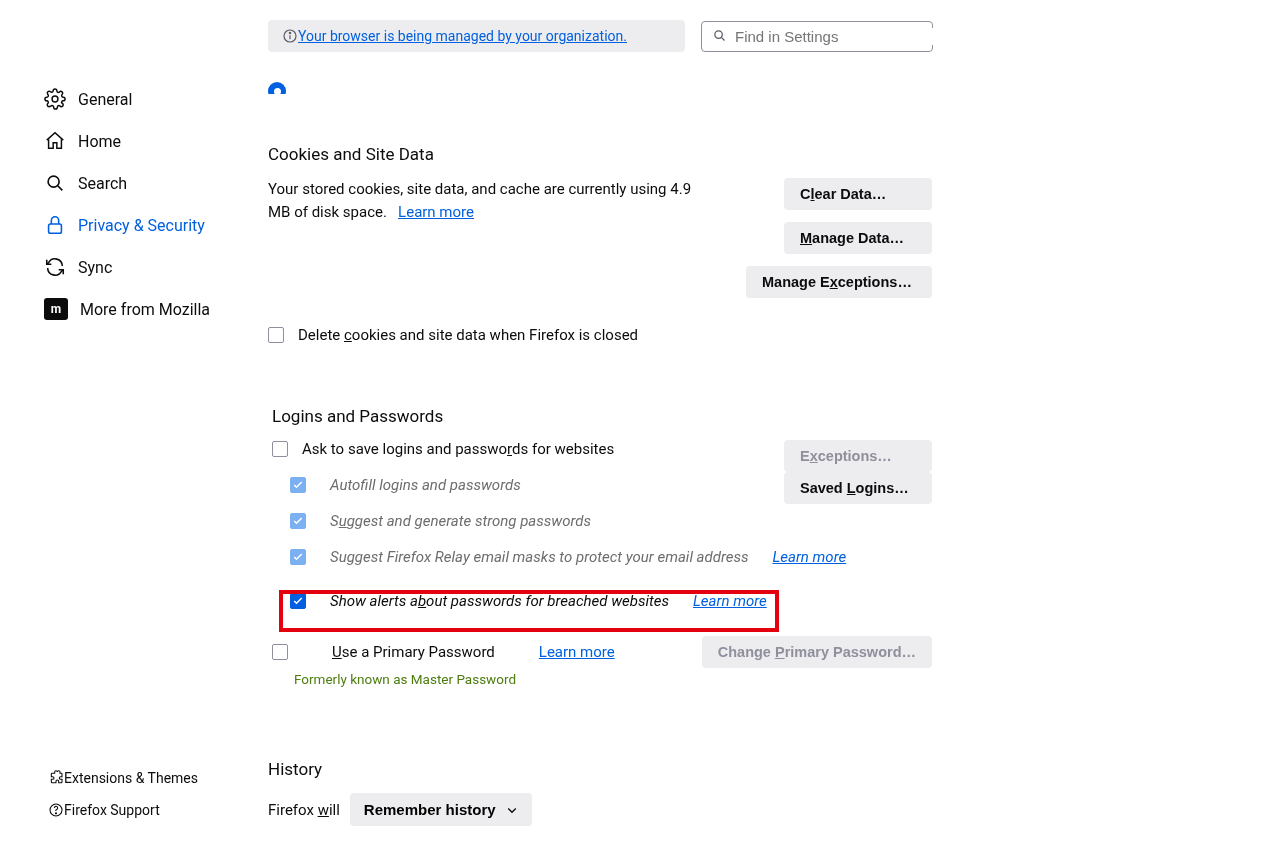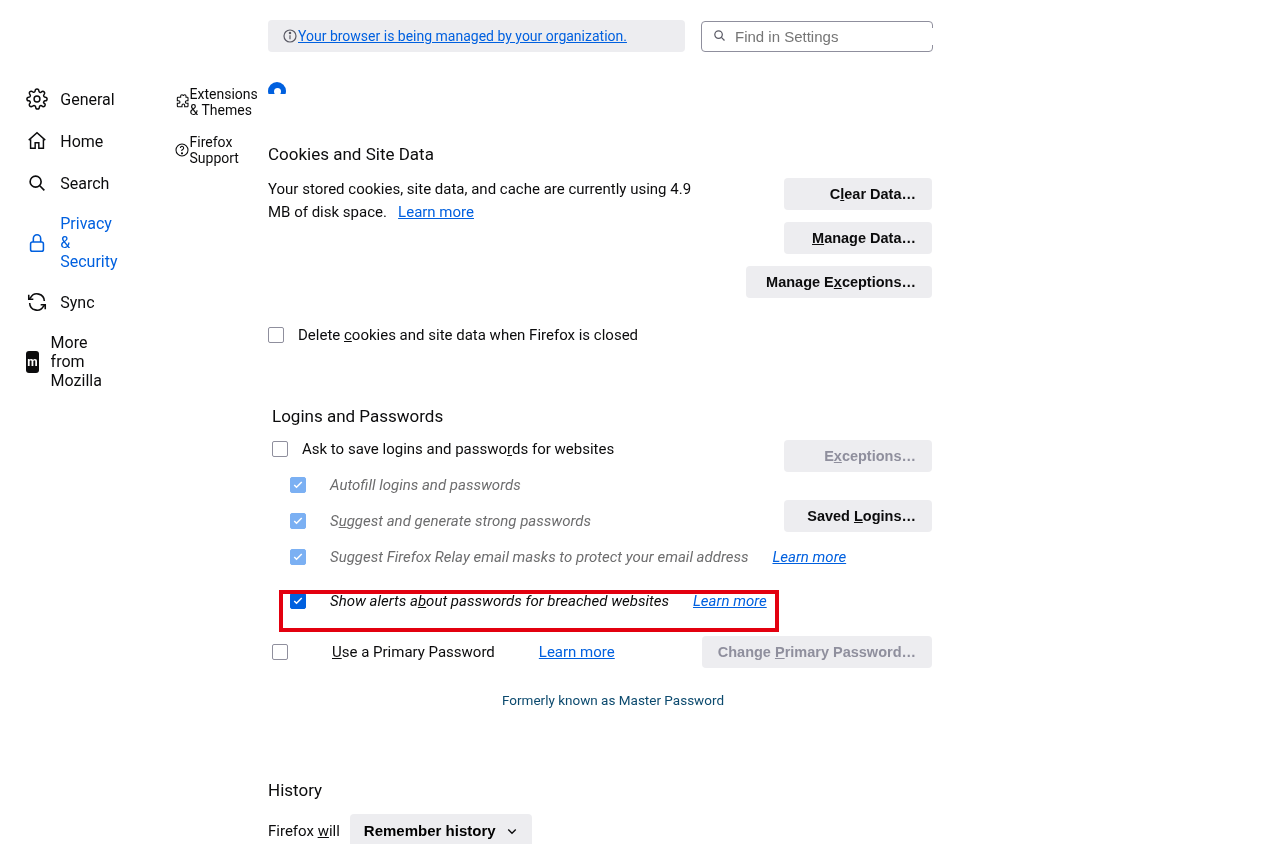--- a/index.html
+++ b/index.html
@@ -10,21 +10,21 @@
   background: #fff;
   width: 1275px;
   height: 844px;
   overflow: hidden;
 }
 .container { display: flex; height: 100%; }
 .sidebar {
   width: 248px;
   padding-top: 78px;
   display: flex;
-  flex-direction: row;
+  flex-direction: column;
   justify-content: center;
 }
 .sidebar-top { flex: 1; }
 .sidebar-bottom { padding-bottom: 18px; }
 .nav-item {
   display: flex;
   align-items: center;
   padding: 10px 8px 10px 44px;
   gap: 12px;
   cursor: pointer;
@@ -80,45 +80,45 @@
 .radio-dot::after{content:'';width:7px;height:7px;border-radius:50%;background:#fff;}
 .section-title { font-size: 17px; font-weight: 400; margin-top: 50px; margin-bottom: 14px; }
 .section-title.logins{ margin-left:4px; margin-top:62px;}
 .section-title.history{margin-top:72px;}
 .row { display:flex; justify-content:space-between; align-items:flex-start; }
 .cookies-text{ width:452px; font-size:15px; line-height:1.55;}
 .button-col{ display:flex; flex-direction:column; gap:12px; align-items:flex-end;}
 .btn {
   background:#ededf0; border:none; border-radius:4px;
   padding:8px 16px; font-size:14.5px; font-weight:600; cursor:pointer;
-  min-width:148px; text-align:right;
+  min-width:148px; text-align:left;
   color:#0c0c0d;
   margin-left:40px;
 }
 .btn.wide{min-width:186px;}
 .btn.disabled{ color:#8f8f9d; cursor:default;}
 a.link{ color:#0060df; text-decoration:underline; }
 .checkbox-row{ display:flex; align-items:center; gap:14px; margin-top:22px;}
 .checkbox-row.indent{ margin-left:22px; margin-top:18px; gap:24px;font-style:italic;}
 .checkbox{
   width:16px; height:16px; border:1px solid #8f8f9d; border-radius:2px; flex-shrink:0;
   display:flex;align-items:center;justify-content:center;
 }
 .checkbox.checked{ background:#0060df; border-color:#0060df;}
 .checkbox.checked.disabled{ background:#7bb0f3; border-color:#7bb0f3;}
 .checkbox.checked svg{display:block;}
 .checkbox svg{display:none;}
 .dim{ color:#6d6d6e;}
 .underline-letter{ text-decoration: underline; text-decoration-thickness:1px;}
 .logins-block{position:relative;}
-.logins-right{ position:absolute; right:0; top:0; display:flex; flex-direction:column; gap:28px;}
+.logins-right{ position:absolute; right:0; top:0; display:flex; flex-direction:column; gap:0;}
 .highlight-box{
   position:absolute; border:4px solid #e3000f; pointer-events:none;
 }
-.subnote{ font-size:13.5px; color:#0c4a6e; margin-left:26px; margin-top:24px;text-align:center;}
+.subnote{ font-size:13.5px; color:#4d7c0f; margin-left:26px; margin-top:3px;}
 .history-row{display:flex;align-items:center;gap:10px;margin-top:6px;}
 .select-btn{
   background:#ededf0;border:none;border-radius:4px;padding:8px 14px;font-size:15px;font-weight:600;
   display:flex;align-items:center;gap:10px;cursor:pointer;
 }
 .small-icon{width:16px;height:16px;display:inline-flex;}
 </style>
 </head>
 <body>
 

